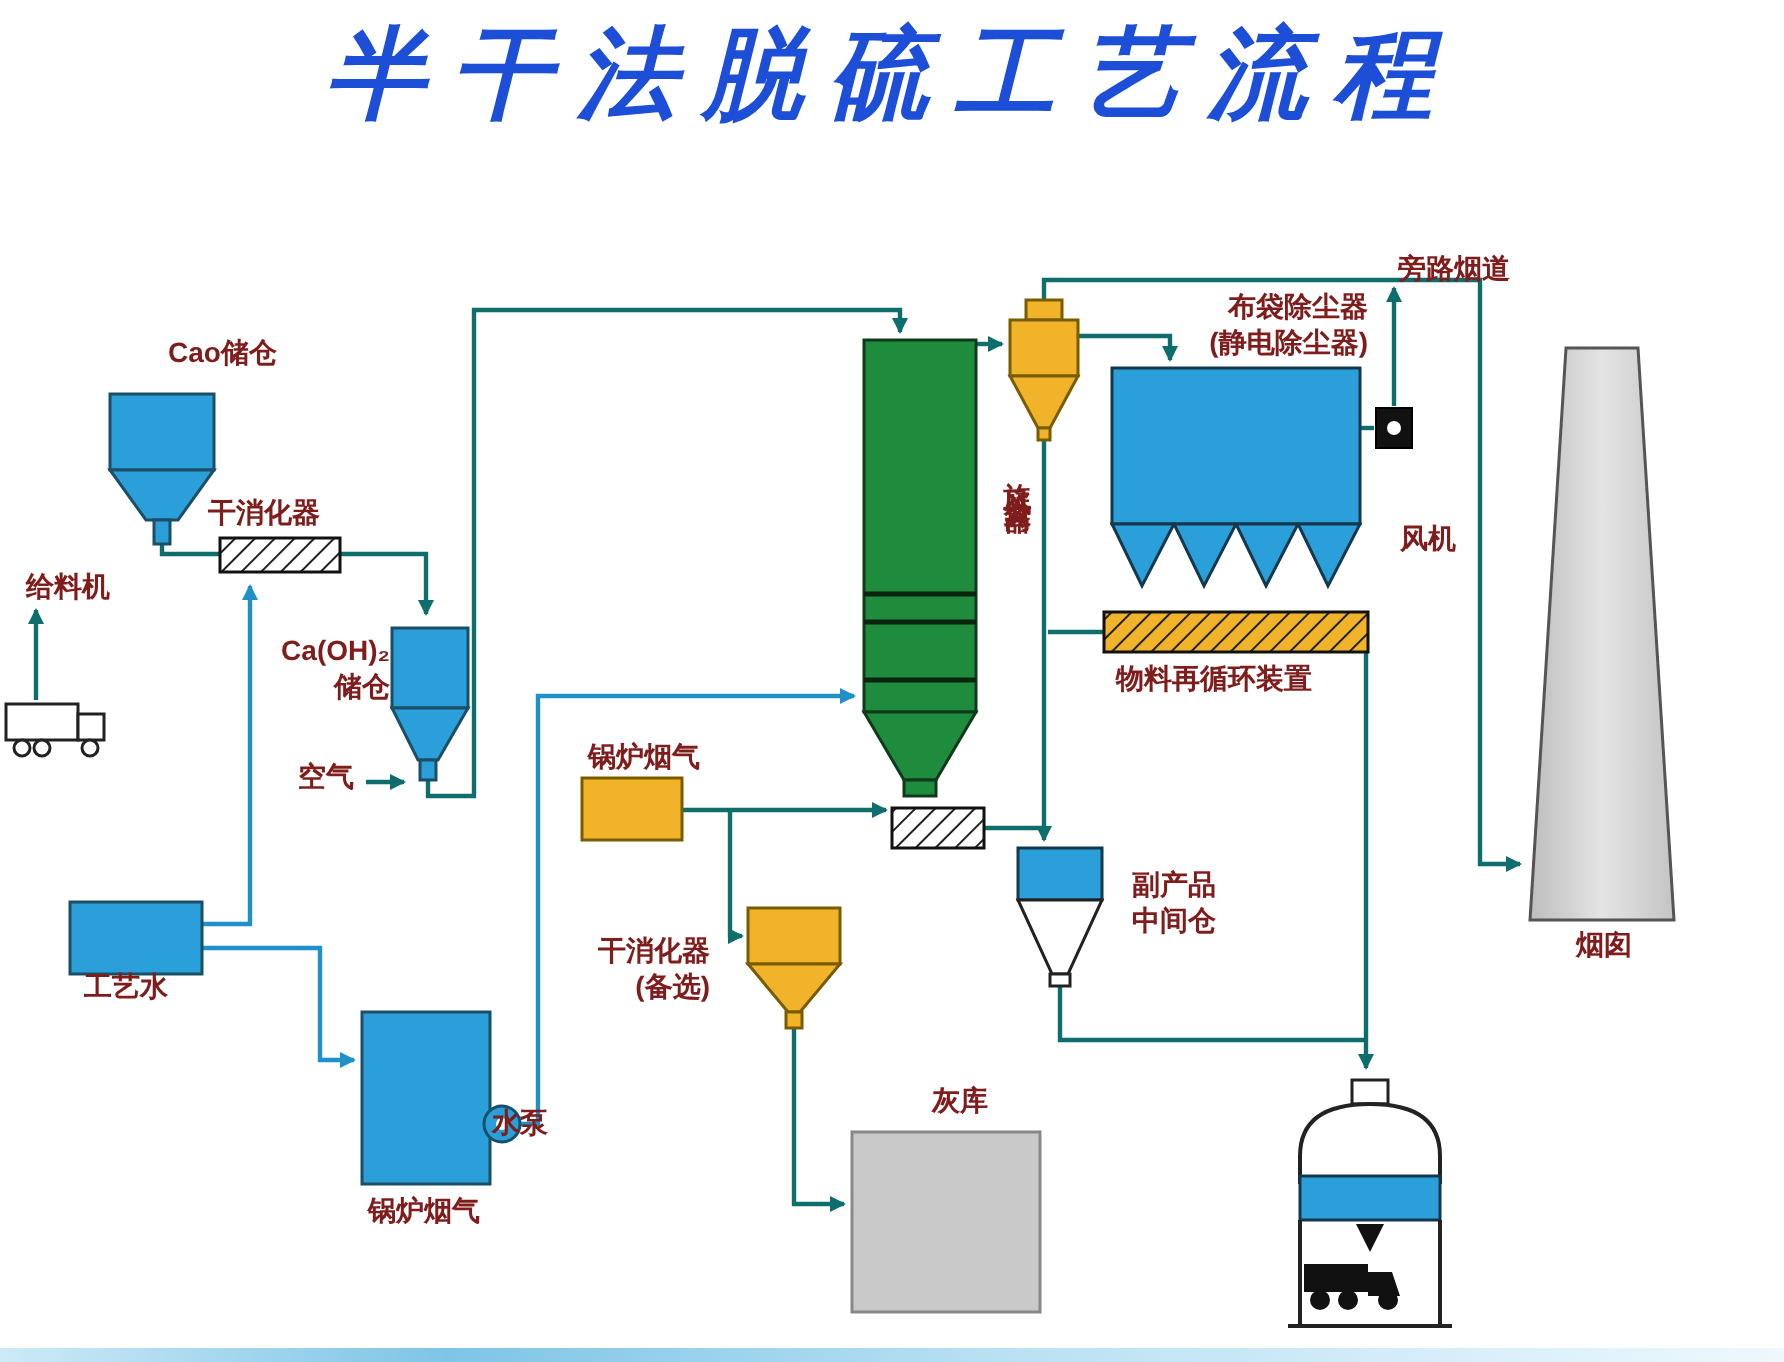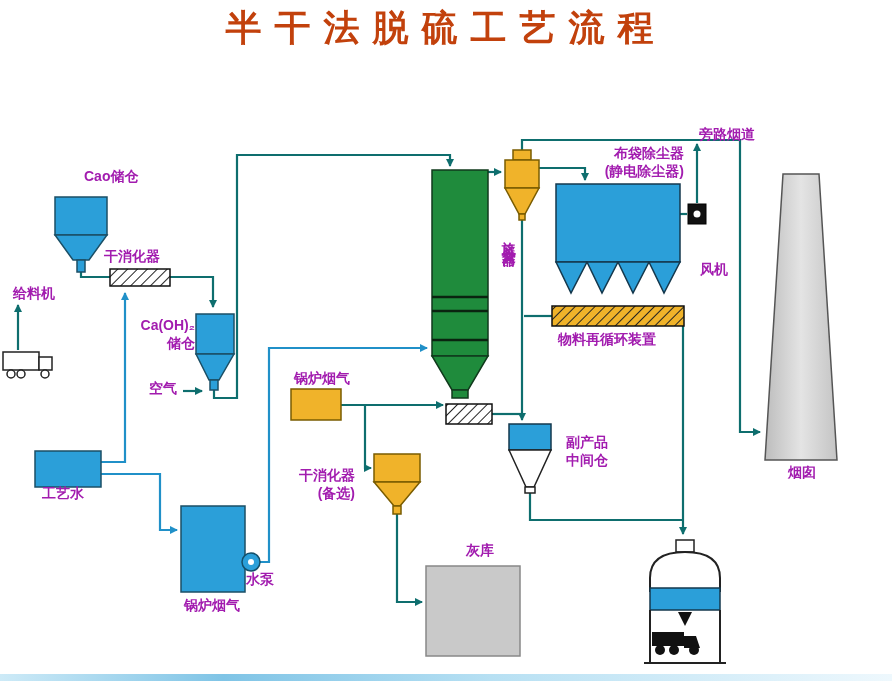--- a/index.html
+++ b/index.html
@@ -1,21 +1,21 @@
 <!DOCTYPE html>
 <html><head>
 <meta charset="utf-8">
 <style>
   html,body{margin:0;padding:0;}
   body{width:892px;height:681px;position:relative;background:#ffffff;
        font-family:"Liberation Sans",sans-serif;overflow:hidden;}
   .title{position:absolute;top:4px;left:0;width:100%;text-align:center;
-         font-family:"Liberation Serif",serif;font-size:36px;font-weight:700;
-         letter-spacing:13px;color:#c2410c;}
-  .lbl{position:absolute;color:#a21caf;font-size:14px;font-weight:700;
+         font-family:"Liberation Serif",serif;font-size:50px;font-weight:700;
+         letter-spacing:13px;color:#1d4ed8;font-style:italic;}
+  .lbl{position:absolute;color:#7f1d1d;font-size:14px;font-weight:700;
        line-height:1.3;white-space:pre-line;}
   .lbl.c{text-align:right;}
   .lbl.v{writing-mode:vertical-rl;letter-spacing:3px;}
   #diagram{position:absolute;left:0;top:0;}
   .bottom-bar{position:absolute;left:0;bottom:0;width:100%;height:7px;
       background:linear-gradient(90deg,#cdeaf7 0%,#7fc4e6 25%,#b7e0f3 55%,#eef8fd 100%);}
 </style>
 </head>
 <body>
 
@@ -188,21 +188,21 @@
 <div class="title">半干法脱硫工艺流程</div>
 
 <div class="lbl" style="left:84px;top:167px">Cao储仓</div>
 <div class="lbl" style="left:13px;top:284px">给料机</div>
 <div class="lbl" style="left:104px;top:247px">干消化器</div>
 <div class="lbl c" style="left:131px;top:316px;width:64px">Ca(OH)₂
 储仓</div>
 <div class="lbl" style="left:149px;top:379px">空气</div>
 <div class="lbl" style="left:42px;top:484px">工艺水</div>
 <div class="lbl" style="left:184px;top:596px">锅炉烟气</div>
-<div class="lbl" style="left:246px;top:570px">水泵</div>
+<div class="lbl" style="left:246px;top:552px">水泵</div>
 <div class="lbl" style="left:294px;top:369px">锅炉烟气</div>
 <div class="lbl c" style="left:285px;top:466px;width:70px">干消化器
 (备选)</div>
 <div class="lbl v" style="left:500px;top:230px">旋风分离器</div>
 <div class="lbl c" style="left:560px;top:144px;width:124px">布袋除尘器
 (静电除尘器)</div>
 <div class="lbl" style="left:558px;top:330px">物料再循环装置</div>
 <div class="lbl" style="left:700px;top:260px">风机</div>
 <div class="lbl" style="left:699px;top:125px">旁路烟道</div>
 <div class="lbl" style="left:788px;top:463px">烟囱</div>

